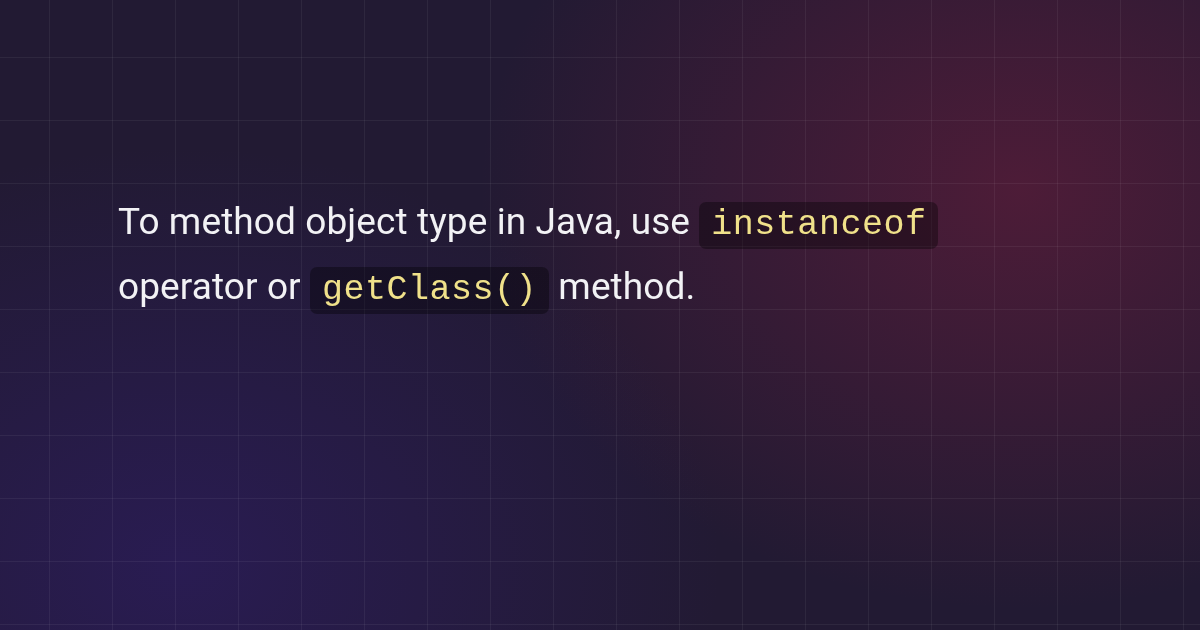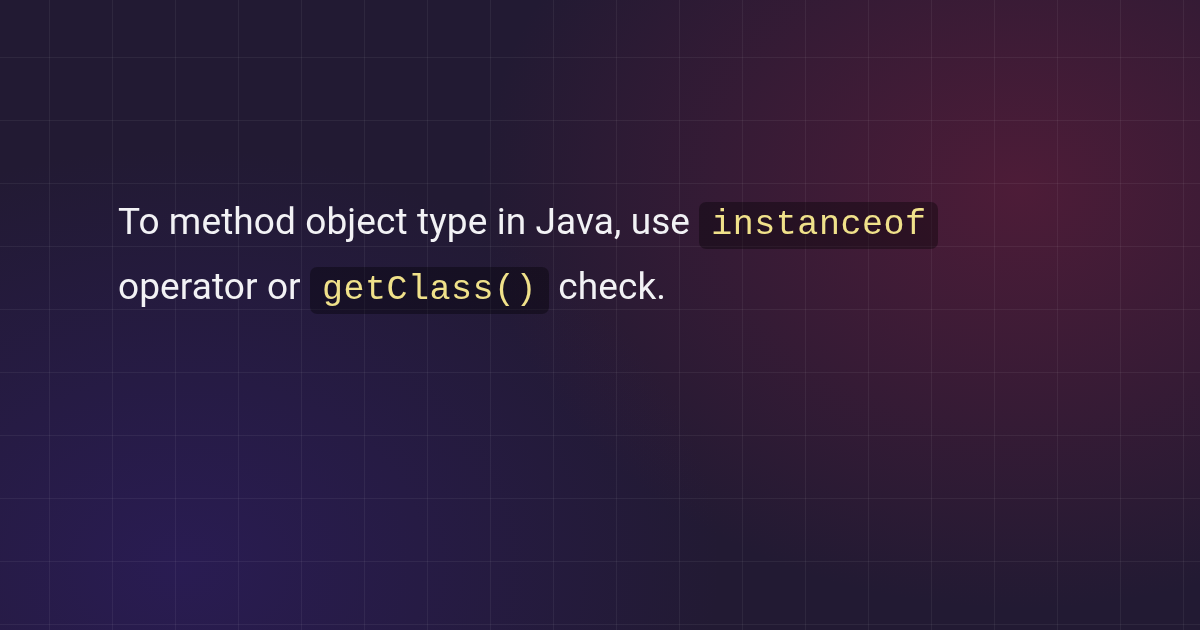--- a/index.html
+++ b/index.html
@@ -42,14 +42,14 @@
     font-size: 35px;
     letter-spacing: 0.5px;
   }
 </style>
 </head>
 <body>
 
 <div class="grid"></div>
 
 <div class="content">
-  <span>To method object type in Java, use </span><span class="code">instanceof</span><span> operator or </span><span class="code">getClass()</span><span> check.</span>
+  <span>To method object type in Java, use </span><span class="code">instanceof</span><span> operator or </span><span class="code">getClass()</span><span> method.</span>
 </div>
 
 </body></html>

